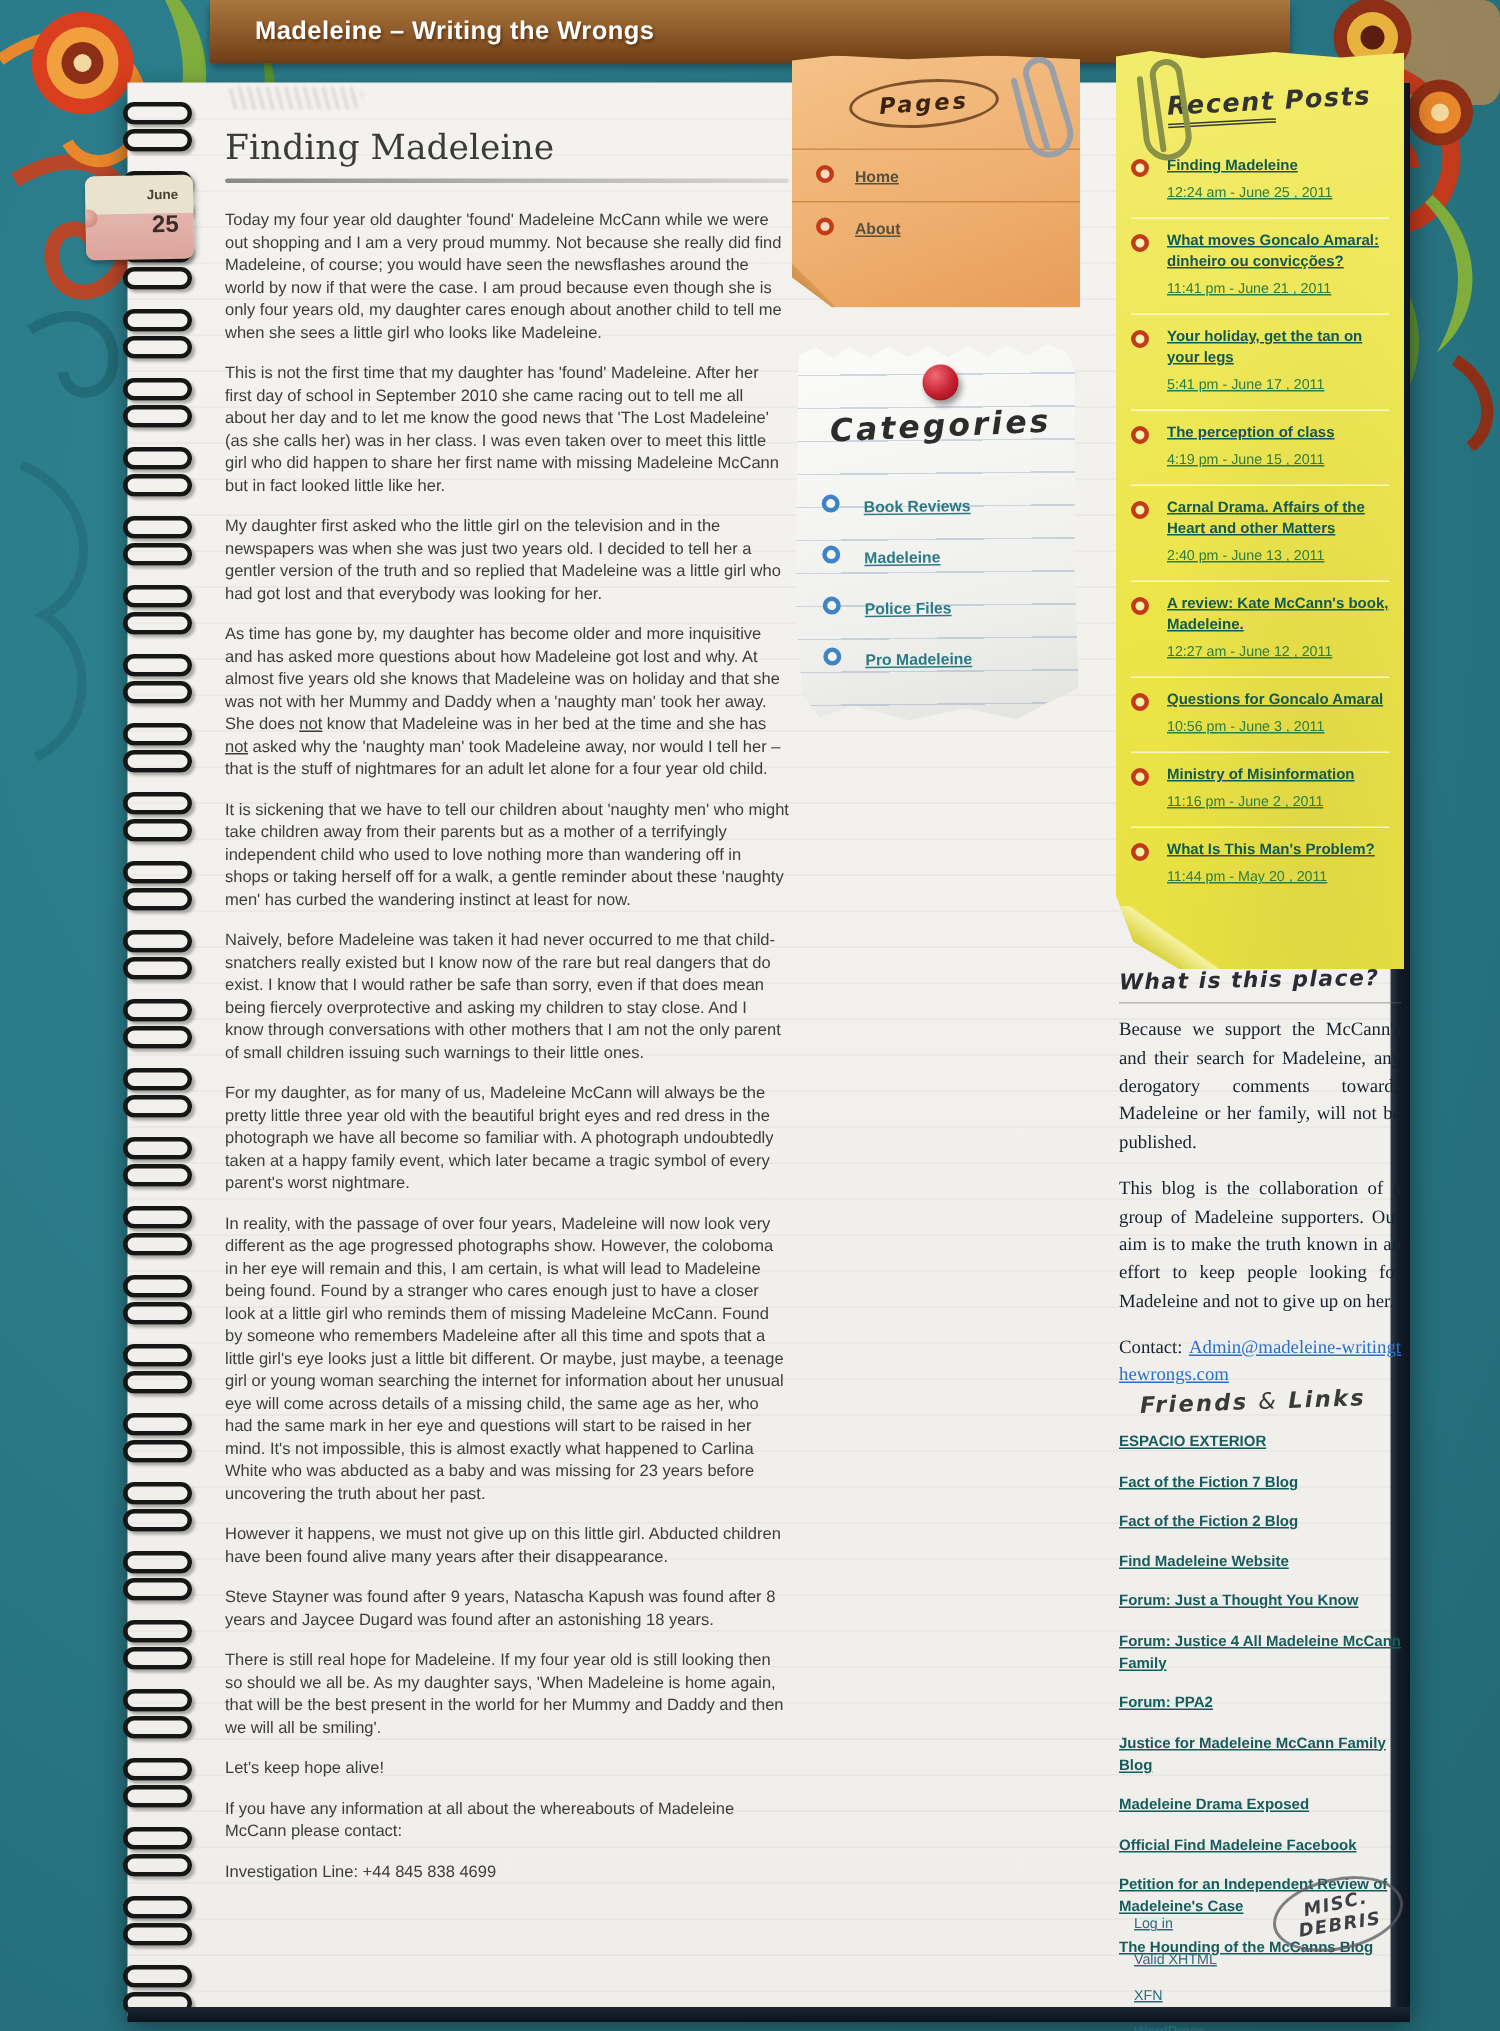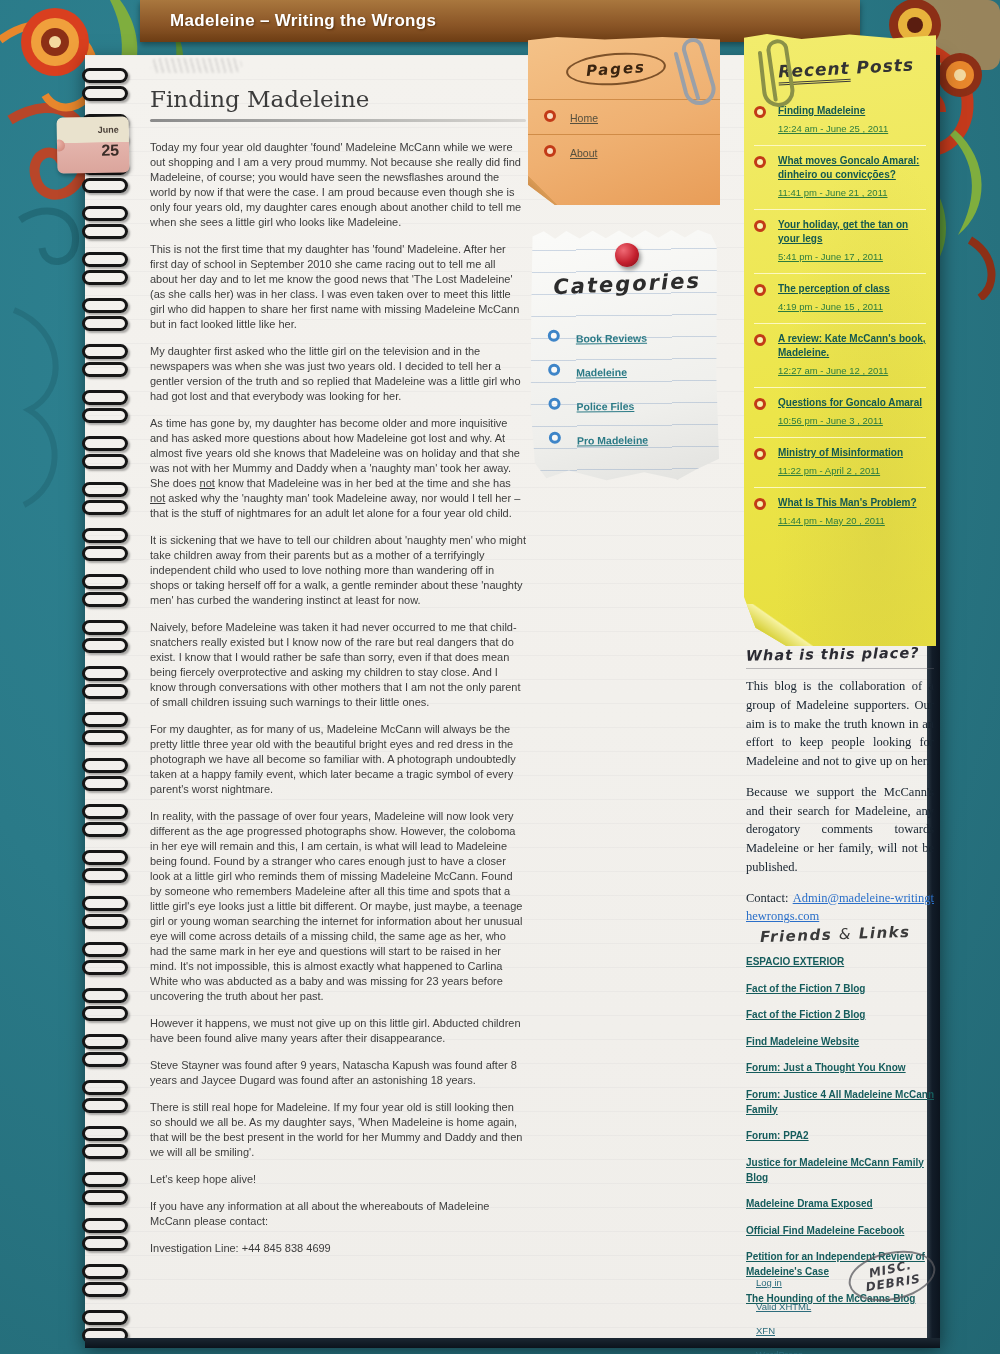--- a/index.html
+++ b/index.html
@@ -71,21 +71,21 @@
     background:linear-gradient(45deg,#b97a3e 0%,#d99a55 48%,rgba(0,0,0,0) 50%);}
   .pages-title{position:absolute;left:38px;top:16px;transform:rotate(-4deg);
     border:2px solid rgba(95,55,20,.8);border-radius:50%;padding:5px 18px;
     font-size:15px;letter-spacing:2px;color:#3a2410;}
   .pages-list{position:absolute;left:0;top:62px;width:100%;}
   .pages-item{position:relative;border-top:1px solid rgba(200,130,60,.8);padding:8px 0 8px 42px;}
   .ring{position:absolute;width:6px;height:6px;border-radius:50%;background:rgba(255,255,255,.55);}
   .ring.orange{border:3px solid #c23a17;}
   .ring.blue{border:3px solid #3e85c8;}
   .pages-item .ring{left:16px;top:10px;}
-  .pages-item a{font-size:10.5px;font-weight:normal;color:#56503e;text-decoration:underline;cursor:pointer;}
+  .pages-item a{font-size:10.5px;font-weight:bold;color:#56503e;text-decoration:underline;cursor:pointer;}
   
   .cat-paper{position:absolute;left:530px;top:228px;width:188px;height:252px;z-index:4;
     transform:rotate(-.6deg);
     background:
       repeating-linear-gradient(180deg, transparent 0 21px, rgba(120,150,190,.35) 21px 22px),
       linear-gradient(165deg,#fbfbf9 0%,#efefec 70%,#e2e2df 100%);
     box-shadow:3px 4px 8px rgba(0,0,0,.35);
     clip-path:polygon(2% 3%,8% 1%,14% 4%,20% 1%,27% 4%,34% 1%,41% 4%,48% 1%,55% 4%,62% 1%,69% 4%,76% 1%,83% 4%,90% 1%,97% 3%,100% 8%,99% 60%,100% 92%,88% 96%,78% 100%,60% 97%,40% 100%,20% 96%,8% 99%,2% 93%,0 70%,1% 30%);}
   .pushpin{position:absolute;left:615px;top:243px;z-index:5;width:26px;height:30px;}
   .pushpin .ball{width:24px;height:24px;border-radius:50%;
@@ -389,50 +389,55 @@
       <a class="t">Your holiday, get the tan on your legs</a>
       <a class="d">5:41 pm - June 17 , 2011</a>
     </div>
     <div class="rp-item">
       <span class="ring orange"></span>
       <a class="t">The perception of class</a>
       <a class="d">4:19 pm - June 15 , 2011</a>
     </div>
     <div class="rp-item">
       <span class="ring orange"></span>
+      <a class="t">Carnal Drama. Affairs of the Heart and other Matters</a>
+      <a class="d">2:40 pm - June 13 , 2011</a>
+    </div>
+    <div class="rp-item">
+      <span class="ring orange"></span>
       <a class="t">A review: Kate McCann's book, Madeleine.</a>
       <a class="d">12:27 am - June 12 , 2011</a>
     </div>
     <div class="rp-item">
       <span class="ring orange"></span>
       <a class="t">Questions for Goncalo Amaral</a>
       <a class="d">10:56 pm - June 3 , 2011</a>
     </div>
     <div class="rp-item">
       <span class="ring orange"></span>
       <a class="t">Ministry of Misinformation</a>
-      <a class="d">11:22 pm - April 2 , 2011</a>
+      <a class="d">11:16 pm - June 2 , 2011</a>
     </div>
     <div class="rp-item">
       <span class="ring orange"></span>
       <a class="t">What Is This Man's Problem?</a>
       <a class="d">11:44 pm - May 20 , 2011</a>
     </div>
   </div>
   <div class="curl"></div>
 </div>
 <svg class="clip" style="left:750px;top:28px;transform:rotate(8deg)" width="48" height="80" viewBox="0 0 48 78">
   <path d="M30 70 L16 22 a9 9 0 0 1 17 -5 L45 57 a14 14 0 0 1 -27 8 L8 26" stroke="#8a9148" stroke-width="4" fill="none" stroke-linecap="round"></path>
 </svg>
 
 <div class="about-sec">
   <div class="about-title hand">What is this place?</div>
   <div class="div"></div>
+  <p>Because we support the McCann's and their search for Madeleine, any derogatory comments towards Madeleine or her family, will not be published.</p>
   <p>This blog is the collaboration of a group of Madeleine supporters. Our aim is to make the truth known in an effort to keep people looking for Madeleine and not to give up on her.</p>
-  <p>Because we support the McCann's and their search for Madeleine, any derogatory comments towards Madeleine or her family, will not be published.</p>
   <p><span>Contact: </span><a>Admin@madeleine-writingthewrongs.com</a></p>
 </div>
 
 <div class="friends-sec">
   <div class="friends-title hand">
     <span>Friends</span>
     <span class="amp">&amp;</span>
     <span>Links</span>
   </div>
   <div class="fl-item"><a>ESPACIO EXTERIOR</a></div>

